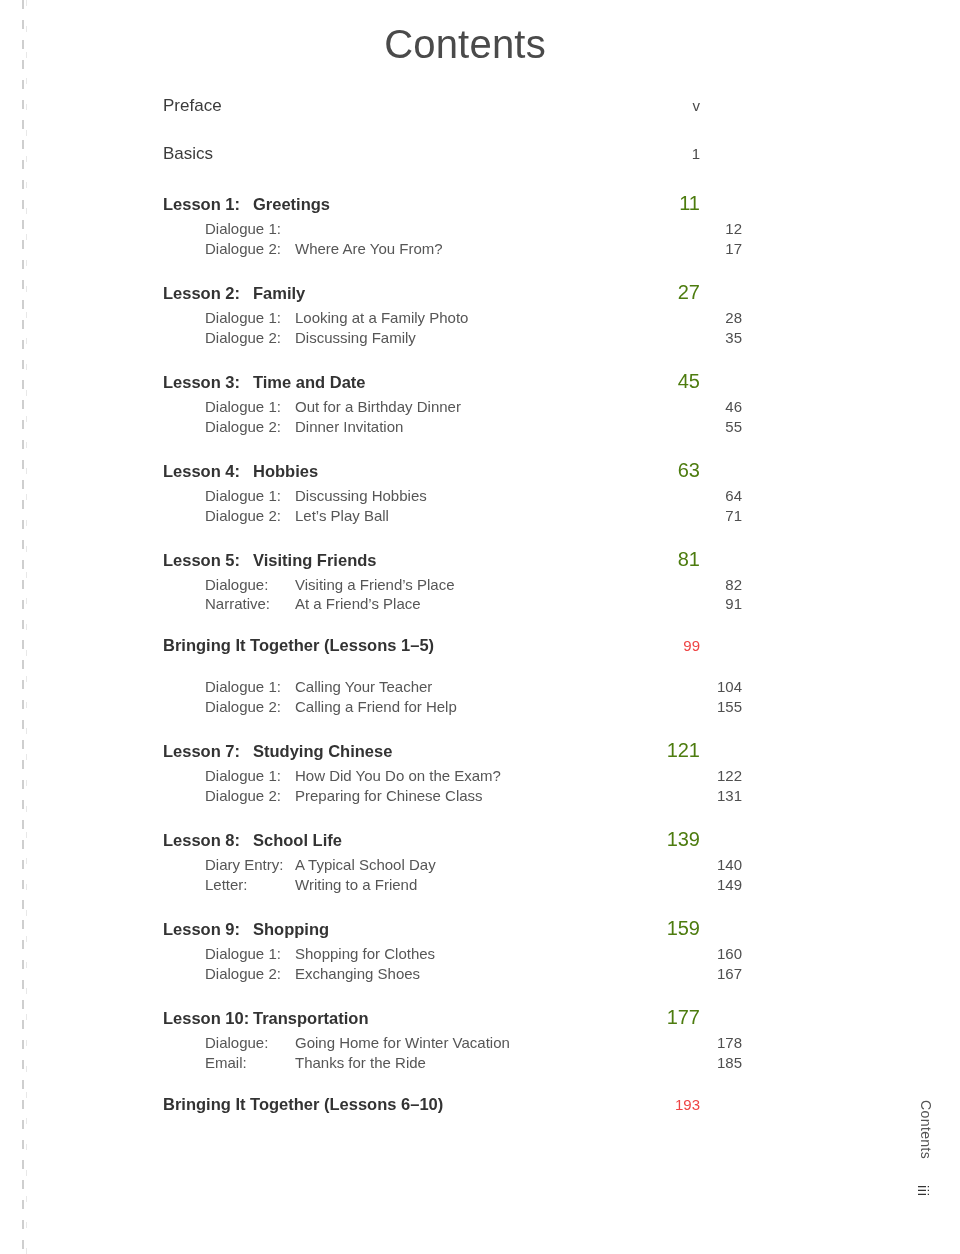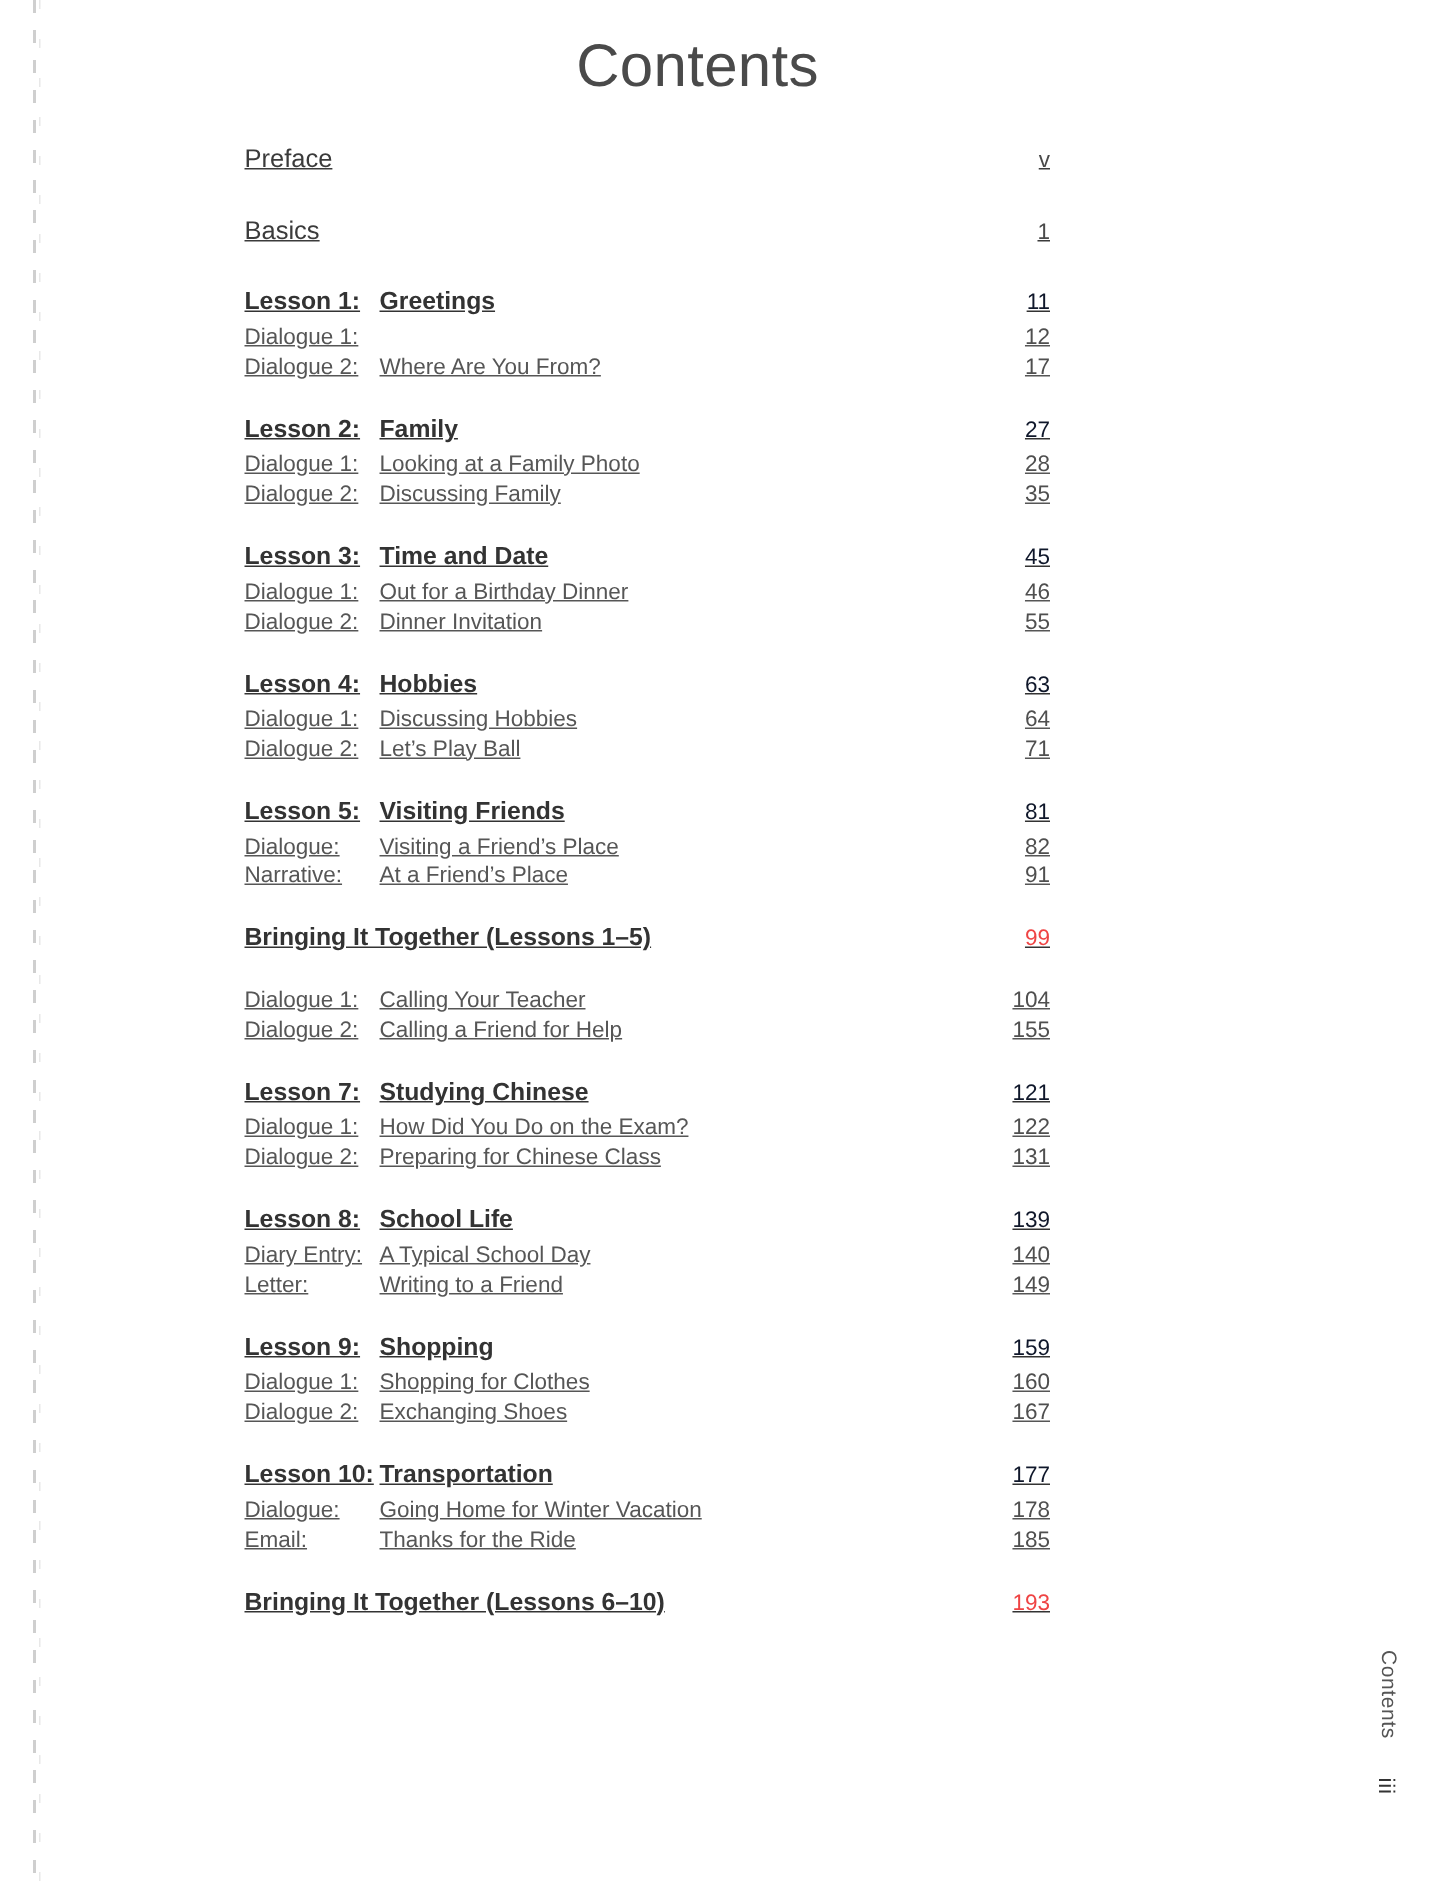--- a/index.html
+++ b/index.html
@@ -66,21 +66,20 @@
     position: absolute;
     left: 163px;
     top: 96px;
     width: 537px;
   }
 
   .row {
     display: flex;
     align-items: baseline;
     width: 100%;
-    text-decoration: underline;
   }
 
   .row .entry {
     flex: 1 1 auto;
     display: flex;
     align-items: baseline;
     min-width: 0;
   }
   .row .pageno {
     flex: 0 0 auto;
@@ -112,30 +111,31 @@
     margin-bottom: 4px;
   }
   .lesson-head .label {
     flex: 0 0 90px;
     white-space: nowrap;
   }
   .lesson-head .title {
     flex: 1 1 auto;
   }
   .lesson-head .pageno {
-    font-size: 15px;
+    font-size: 20px;
     font-weight: 400;
-    color: #0f172a;
+    color: #4d7c0f;
   }
 
   .sub-row {
     font-size: 15px;
     color: #565656;
     font-weight: 400;
     line-height: 1.33;
+    margin-left: 42px;
   }
   .sub-row .label {
     flex: 0 0 90px;
     white-space: nowrap;
   }
   .sub-row .title {
     flex: 1 1 auto;
   }
   .sub-row .pageno {
     color: #4f4f4f;

